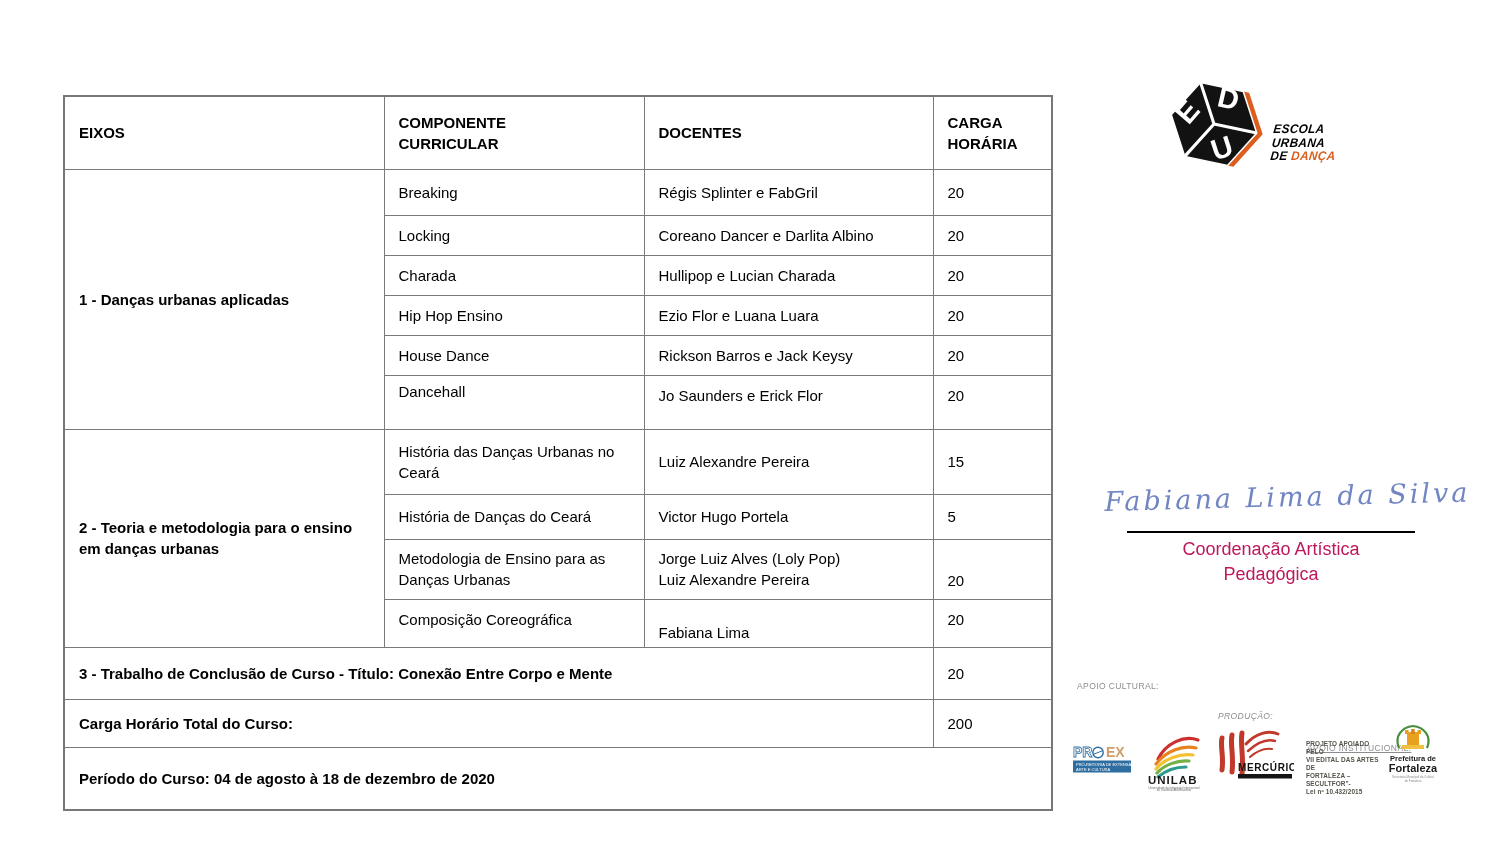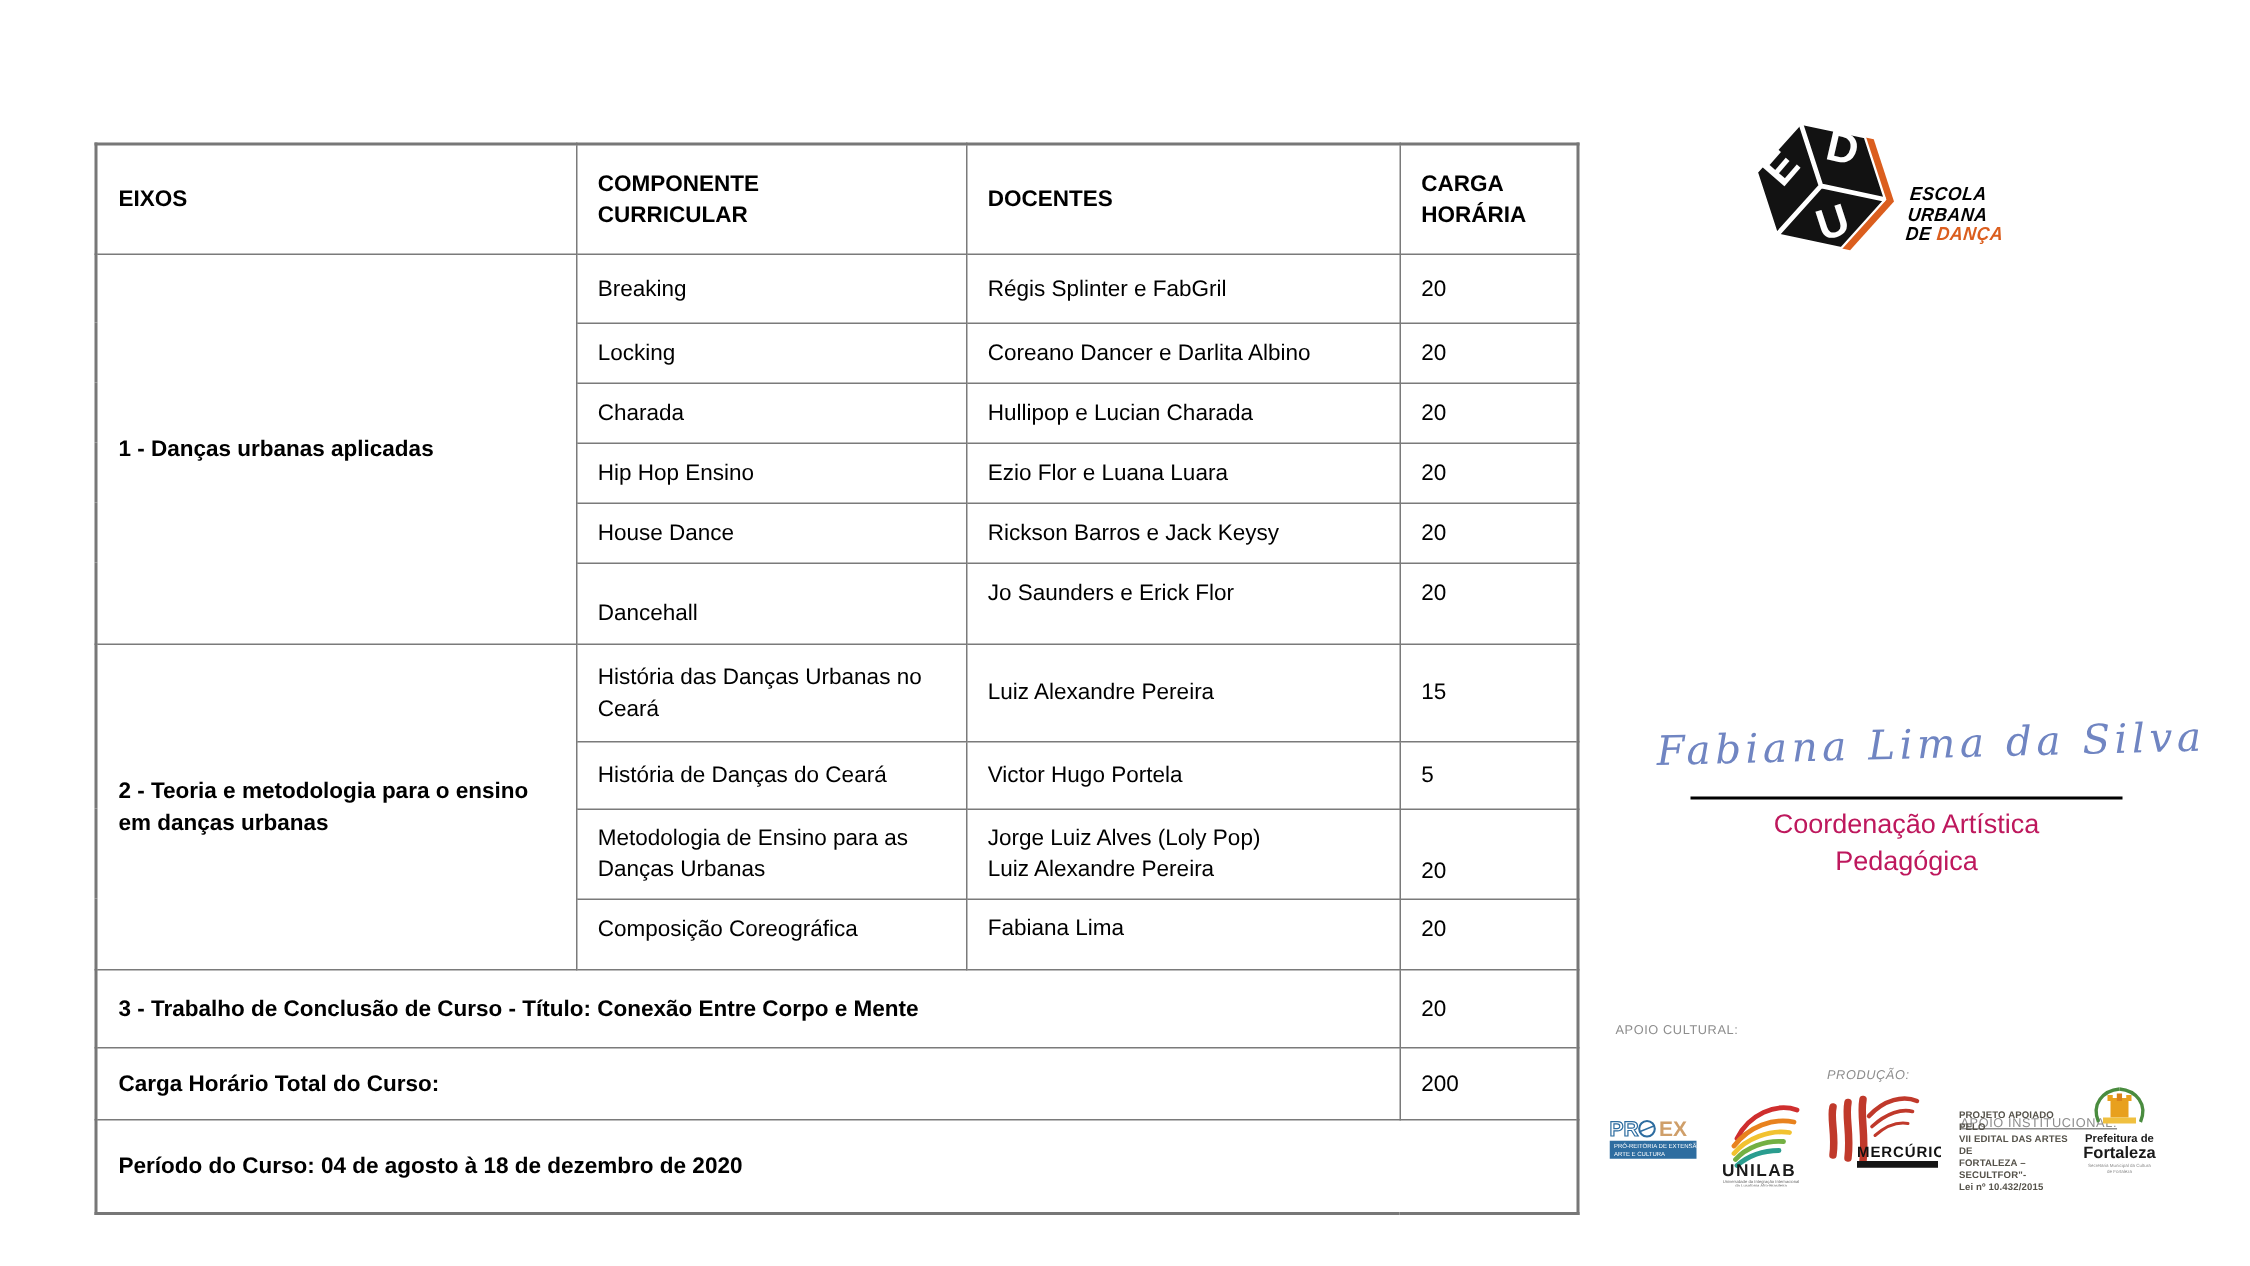--- a/index.html
+++ b/index.html
@@ -123,21 +123,21 @@
       <td>Hip Hop Ensino</td>
       <td>Ezio Flor e Luana Luara</td>
       <td>20</td>
     </tr>
     <tr class="rh40">
       <td>House Dance</td>
       <td>Rickson Barros e Jack Keysy</td>
       <td>20</td>
     </tr>
     <tr class="rh54">
-      <td style="vertical-align:top;padding-top:22px">Dancehall</td>
+      <td style="vertical-align:top;padding-top:5px">Dancehall</td>
       <td style="vertical-align:top;padding-top:9px">Jo Saunders e Erick Flor</td>
       <td style="vertical-align:top;padding-top:9px">20</td>
     </tr>
 
     <tr class="rh65">
       <td class="eixo" rowspan="4">2 - Teoria e metodologia para o ensino em danças urbanas</td>
       <td>História das Danças Urbanas no Ceará</td>
       <td>Luiz Alexandre Pereira</td>
       <td>15</td>
     </tr>
@@ -147,21 +147,21 @@
       <td>5</td>
     </tr>
     <tr class="rh60">
       <td>Metodologia de Ensino para as Danças Urbanas</td>
       <td class="pre">Jorge Luiz Alves (Loly Pop)
 Luiz Alexandre Pereira</td>
       <td style="vertical-align:bottom;padding-bottom:8px">20</td>
     </tr>
     <tr class="rh47">
       <td style="vertical-align:top;padding-top:9px">Composição Coreográfica</td>
-      <td style="vertical-align:top;padding-top:8px">Fabiana Lima</td>
+      <td style="vertical-align:top;padding-top:22px">Fabiana Lima</td>
       <td style="vertical-align:top;padding-top:9px">20</td>
     </tr>
 
     <tr class="rh52">
       <td class="bold" colspan="3">3 - Trabalho de Conclusão de Curso - Título: Conexão Entre Corpo e Mente</td>
       <td>20</td>
     </tr>
 
     <tr class="rh48">
       <td class="bold" colspan="3">Carga Horário Total do Curso:</td>

